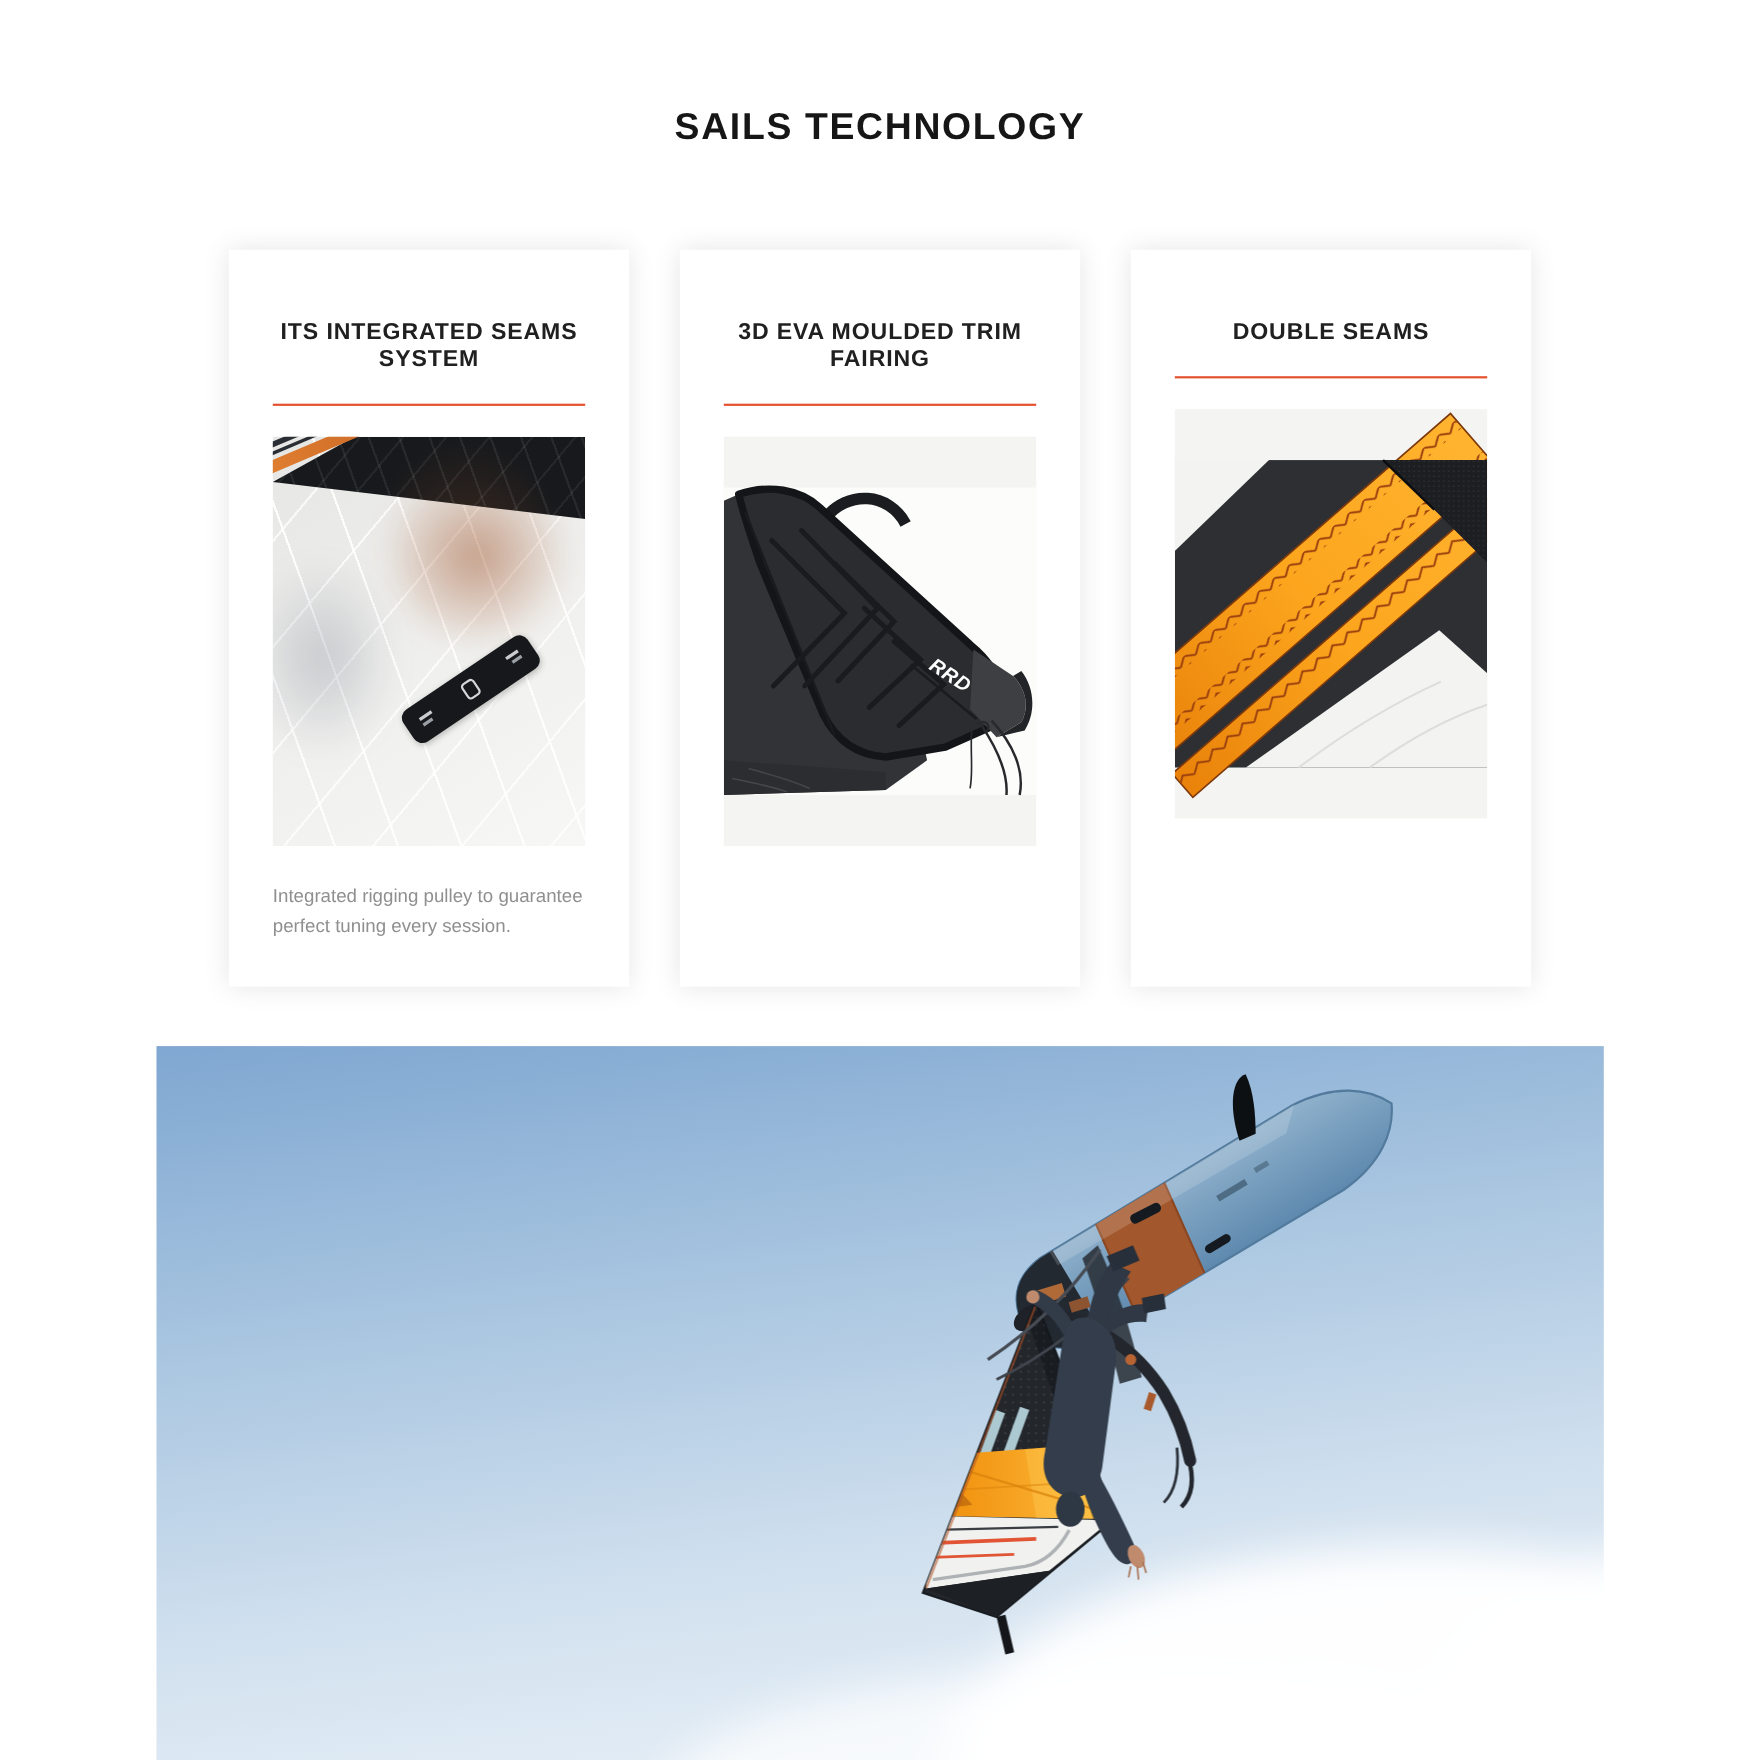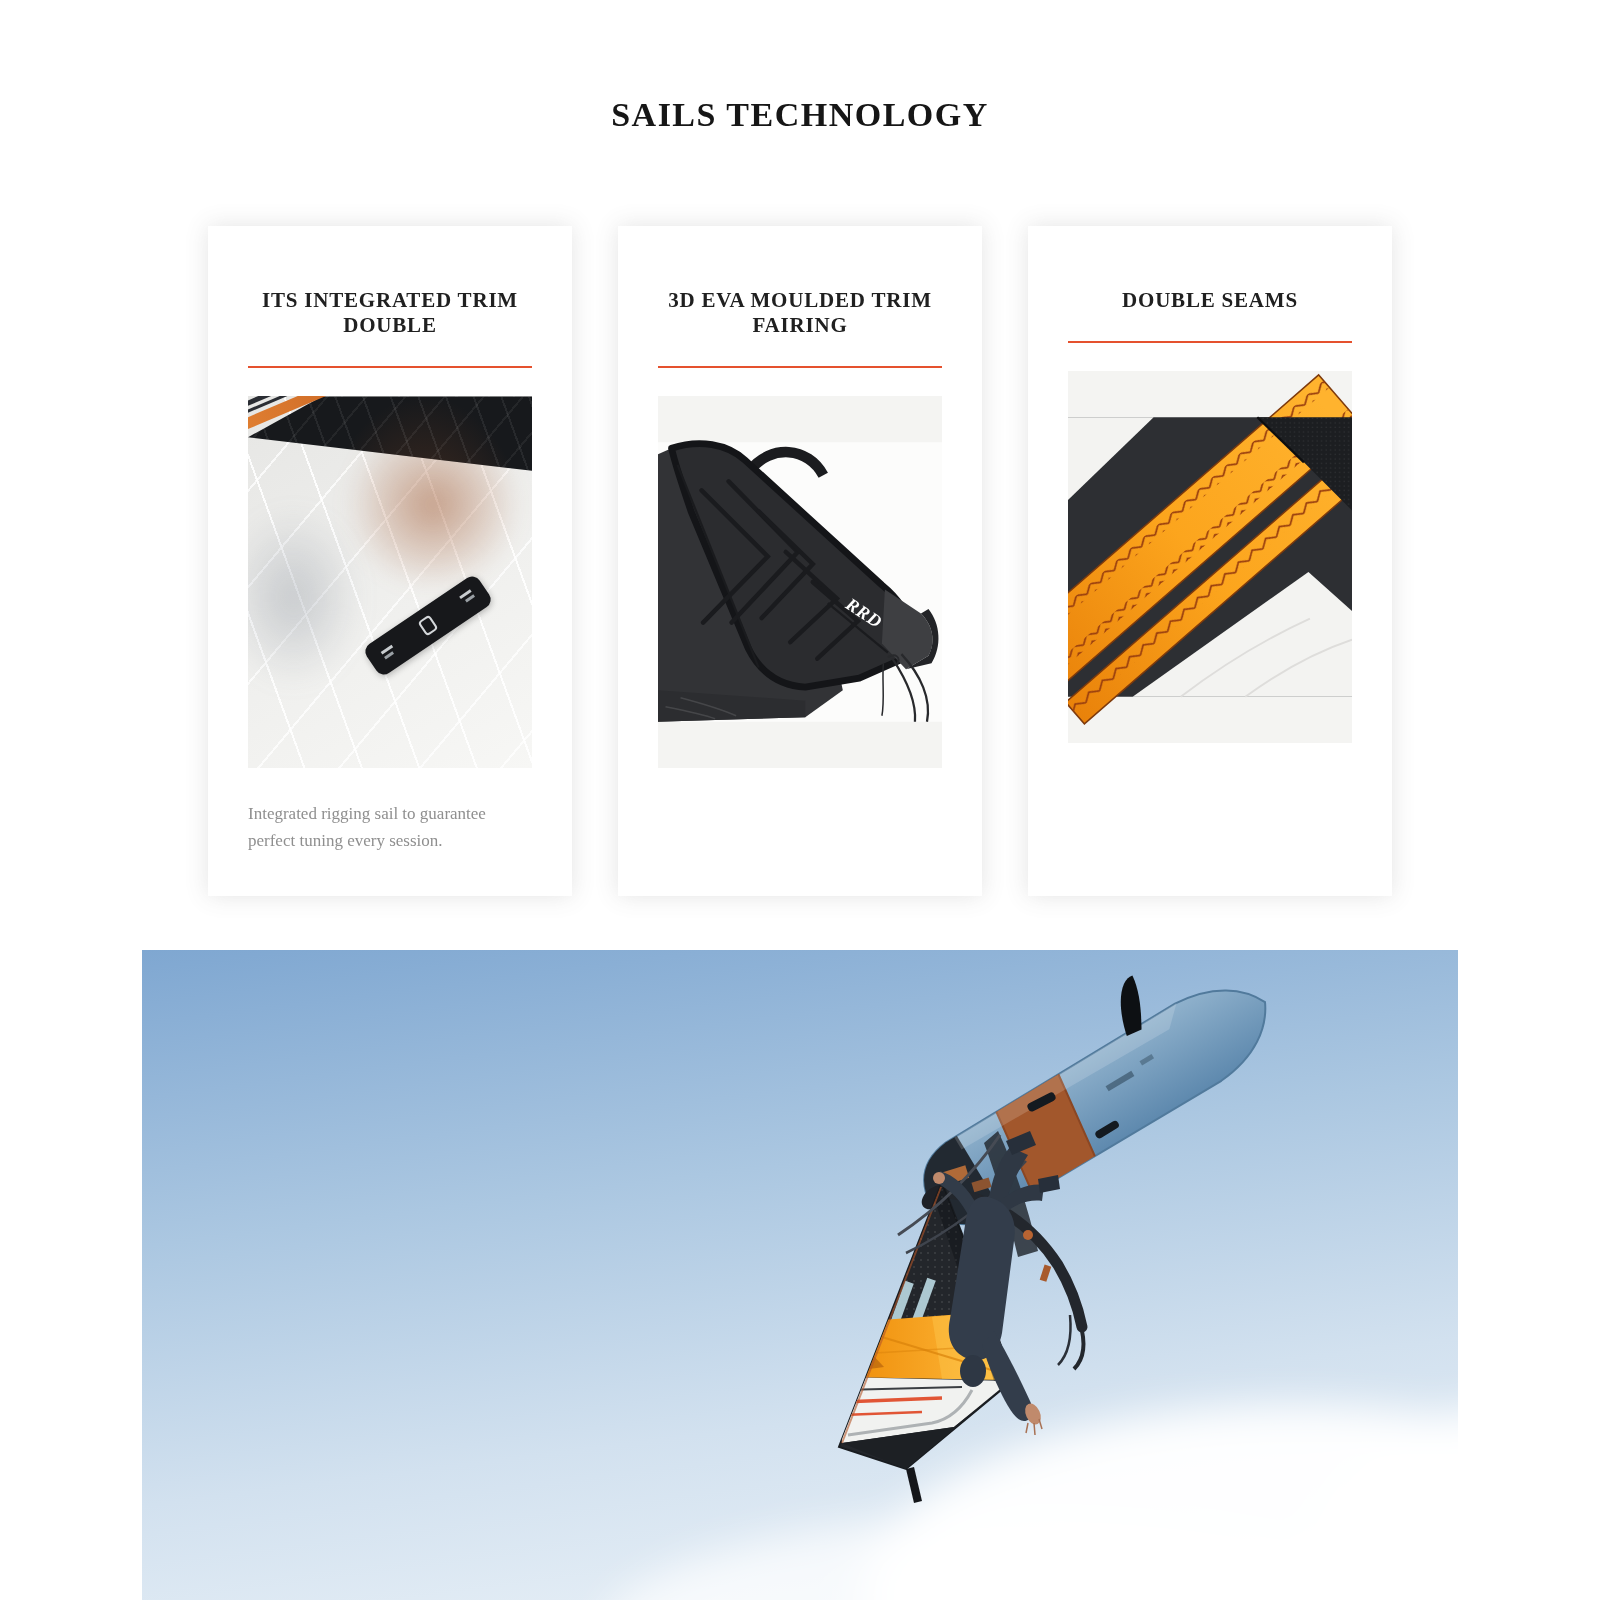--- a/index.html
+++ b/index.html
@@ -1,17 +1,17 @@
 <!DOCTYPE html>
 <html><head>
 <meta charset="utf-8">
 <style>
   html,body{margin:0;padding:0;background:#ffffff;}
   .page{width:1316px;height:1600px;margin:0 auto;overflow:hidden;background:#fff;
-        font-family:Liberation Serif, serif;}
+        font-family:Liberation Sans, sans-serif;}
 
   
   .title-wrap{padding-top:96px;text-align:center;}
   .title-wrap h1{margin:0;font-size:34px;font-weight:700;letter-spacing:1.5px;color:#161616;}
 
   
   .cards{display:grid;grid-template-columns:repeat(3,1fr);gap:46px;padding:0 66px;margin-top:92px;}
   .card{background:#ffffff;box-shadow:0 0 22px rgba(90,90,90,.16);
         padding:62px 40px 42px 40px;box-sizing:border-box;}
   .card-heading{margin:0;text-align:center;font-size:21px;font-weight:700;
@@ -59,39 +59,39 @@
 
 <div class="page">
 
   <div class="title-wrap">
     <h1>SAILS TECHNOLOGY</h1>
   </div>
 
   <section class="cards">
 
     <article class="card">
-      <h2 class="card-heading">ITS INTEGRATED TRIM DOUBLE</h2>
+      <h2 class="card-heading">ITS INTEGRATED SEAMS SYSTEM</h2>
       <div class="rule"></div>
       <div class="card-image">
         <div class="sail-bg"></div>
         <div class="blob-warm"></div>
         <div class="blob-cool"></div>
         <div class="mast-band"></div>
         <div class="tl-stripe tl-s1"></div>
         <div class="tl-stripe tl-s2"></div>
         <div class="tl-stripe tl-s3"></div>
         <div class="sticker">
           <div class="g-bar1"></div>
           <div class="g-bar2"></div>
           <div class="g-mid"></div>
           <div class="g-bar3"></div>
           <div class="g-bar4"></div>
         </div>
       </div>
-      <p class="card-desc">Integrated rigging sail to guarantee perfect tuning every session.</p>
+      <p class="card-desc">Integrated rigging pulley to guarantee perfect tuning every session.</p>
     </article>
 
     <article class="card">
       <h2 class="card-heading">3D EVA MOULDED TRIM FAIRING</h2>
       <div class="rule"></div>
       <div class="card-image">
         <svg viewBox="0 0 378 372">
           <rect x="0" y="0" width="378" height="372" fill="#fcfcfb"></rect>
           <path d="M 18 8 L 120 36 L 214 180 L 246 330 L 196 366 L 0 372 L 0 16 Z" fill="#323336"></path>
           <path d="M 0 330 L 196 344 L 196 366 L 0 372 Z" fill="#2c2d30"></path>

